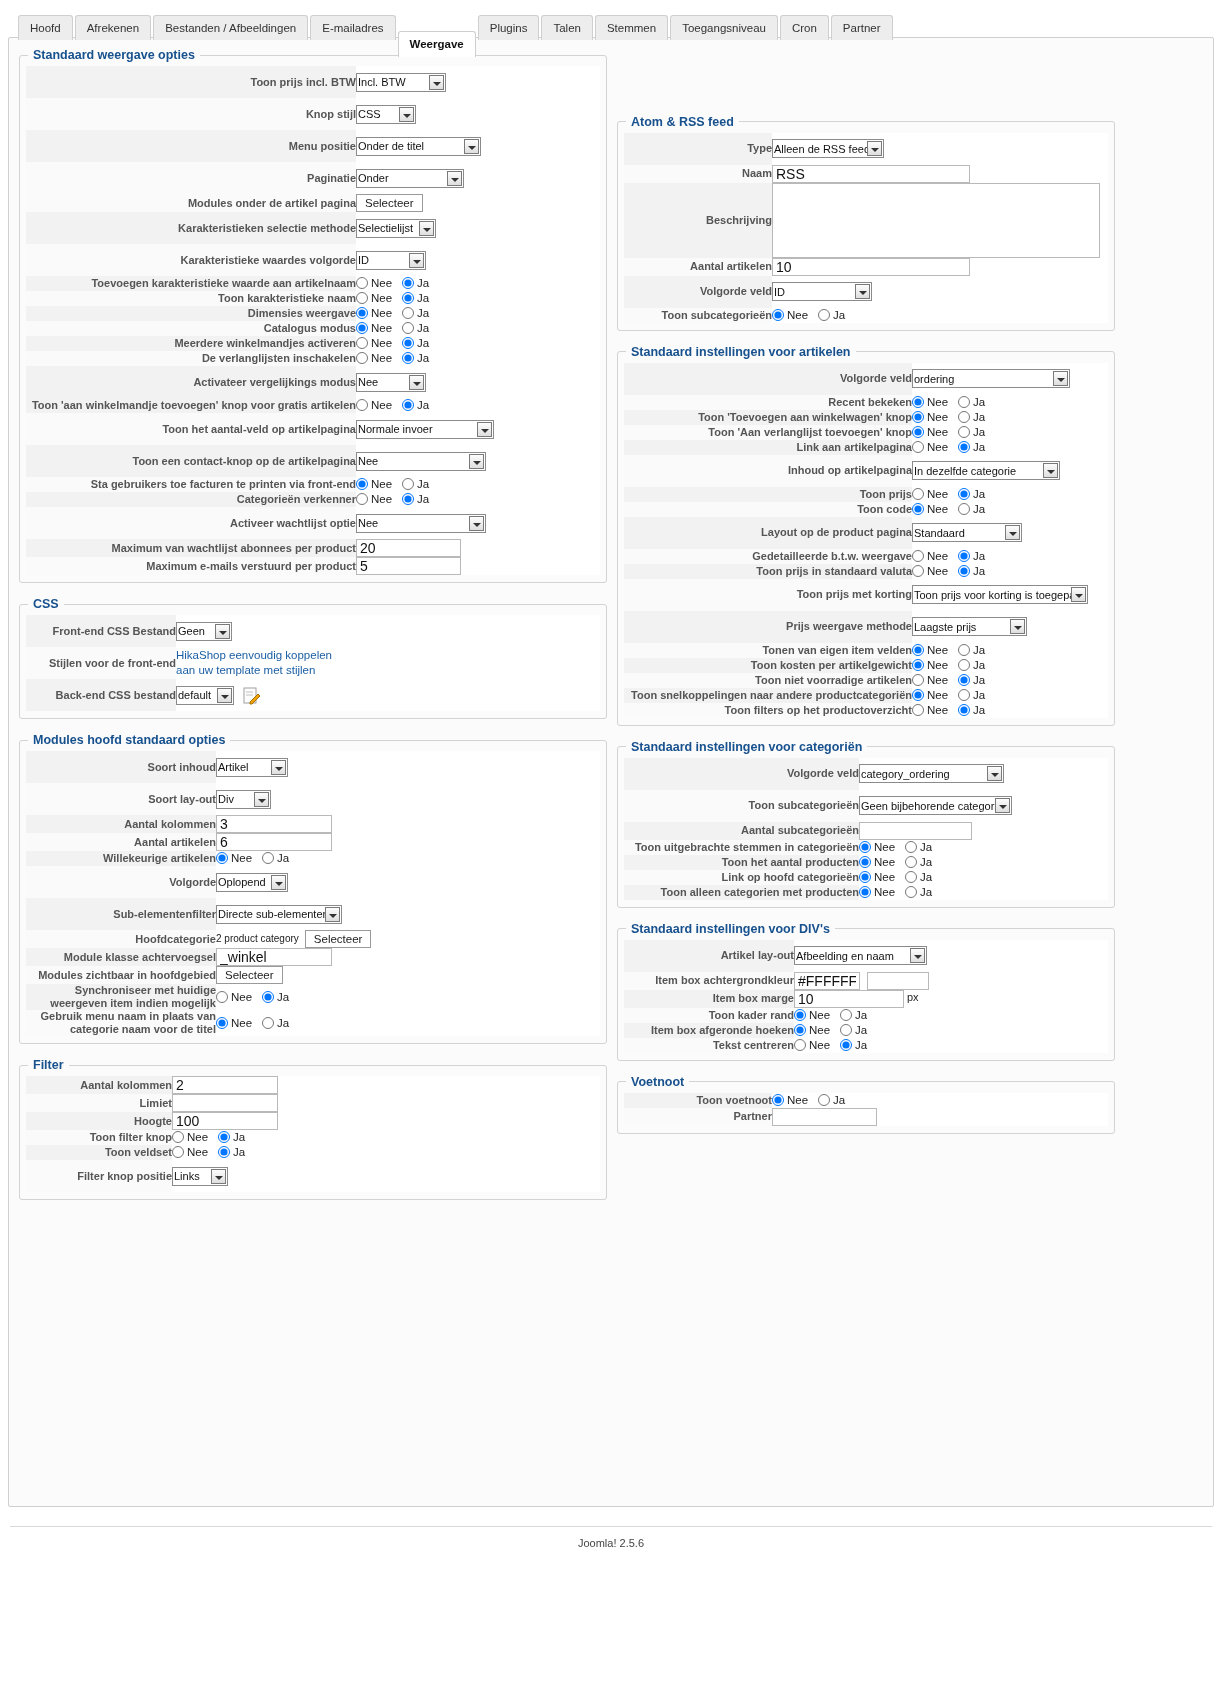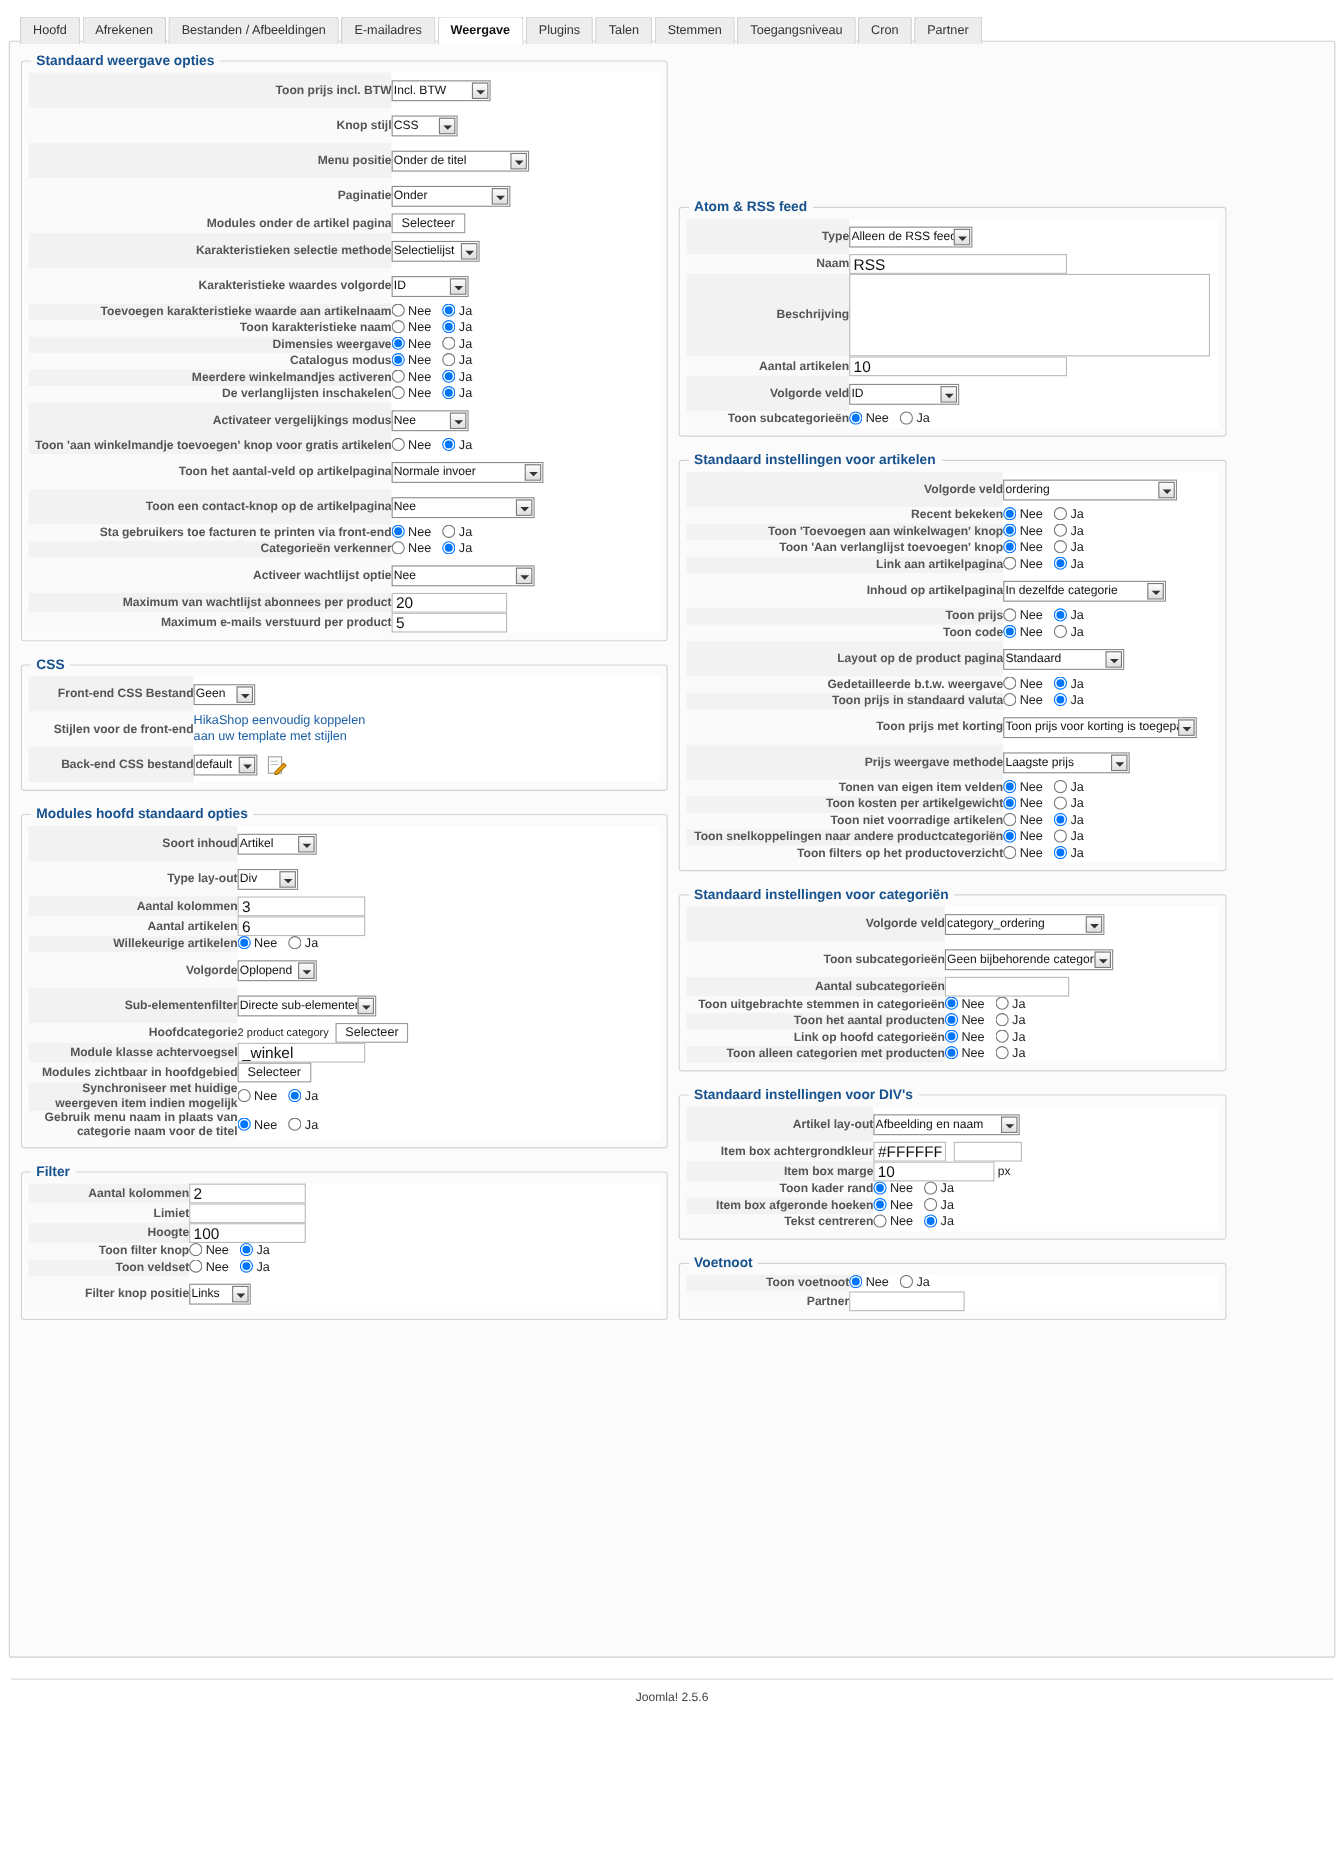--- a/index.html
+++ b/index.html
@@ -38,35 +38,35 @@
     cursor: pointer;
     white-space: nowrap;
   }
   .tabbar li.active {
     background: #ffffff;
     font-weight: bold;
     color: #111;
     border-color: #cfcfcf;
     padding-bottom: 6px;
     position: relative;
-    top: 1px;
+    top: 17px;
   }
 
   
   .panel {
     margin: 0 8px 0 8px;
     border: 1px solid #cfcfcf;
     background: #fbfbfb;
     border-radius: 2px;
     padding: 10px 10px 18px 10px;
     position: relative;
     top: -1px;
     min-height: 1470px;
   }
-  .cols { display: flex; align-items: flex-end; }
+  .cols { display: flex; align-items: center; }
   .col-left { width: 588px; flex: 0 0 588px; margin-right: 10px; }
   .col-right { width: 498px; flex: 0 0 498px; }
 
   
   fieldset.box {
     border: 1px solid #d3d3d3;
     border-radius: 3px;
     margin: 0 0 14px 0;
     padding: 4px 6px 7px 6px;
     background: #fbfbfb;
@@ -355,21 +355,21 @@
 
         <fieldset class="box">
           <legend>Modules hoofd standaard opties</legend>
           <table class="opts">
             <tbody id="modules-body">
                 <tr class="even">
                   <td class="lbl" style="width:190px">Soort inhoud</td>
                   <td class="val tall"><span class="selwrap"><select class="sel" style="width:72px"><option>Artikel</option></select><span class="arrowbtn"></span></span></td>
                 </tr>
                 <tr class="odd">
-                  <td class="lbl" style="width:190px">Type lay-out</td>
+                  <td class="lbl" style="width:190px">Soort lay-out</td>
                   <td class="val tall"><span class="selwrap"><select class="sel" style="width:55px"><option>Div</option></select><span class="arrowbtn"></span></span></td>
                 </tr>
                 <tr class="even">
                   <td class="lbl" style="width:190px">Aantal kolommen</td>
                   <td class="val"><input class="txt" style="width: 116px;" value="3"></td>
                 </tr>
                 <tr class="odd">
                   <td class="lbl" style="width:190px">Aantal artikelen</td>
                   <td class="val"><input class="txt" style="width: 116px;" value="6"></td>
                 </tr>

